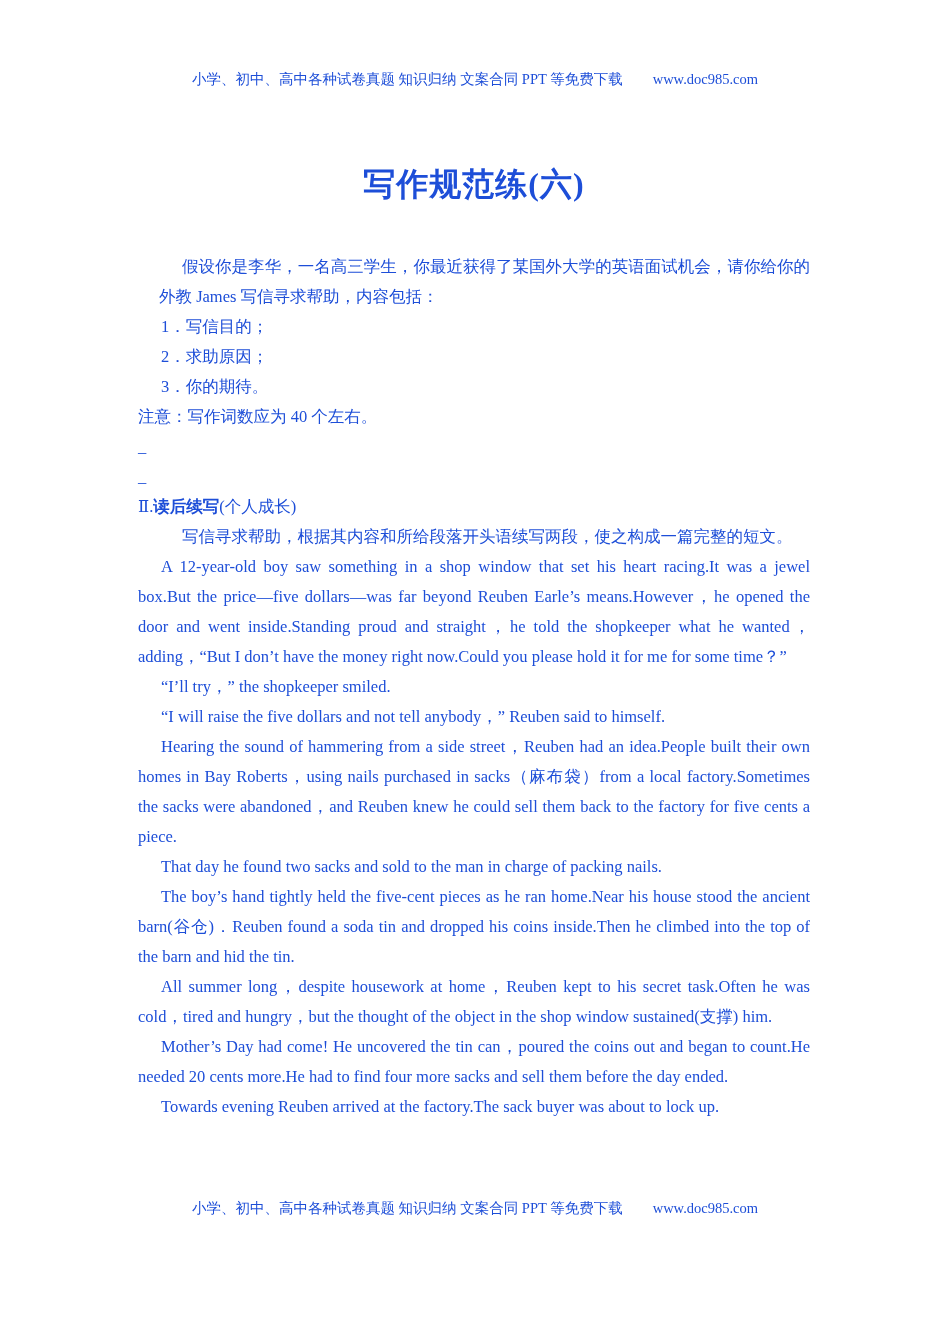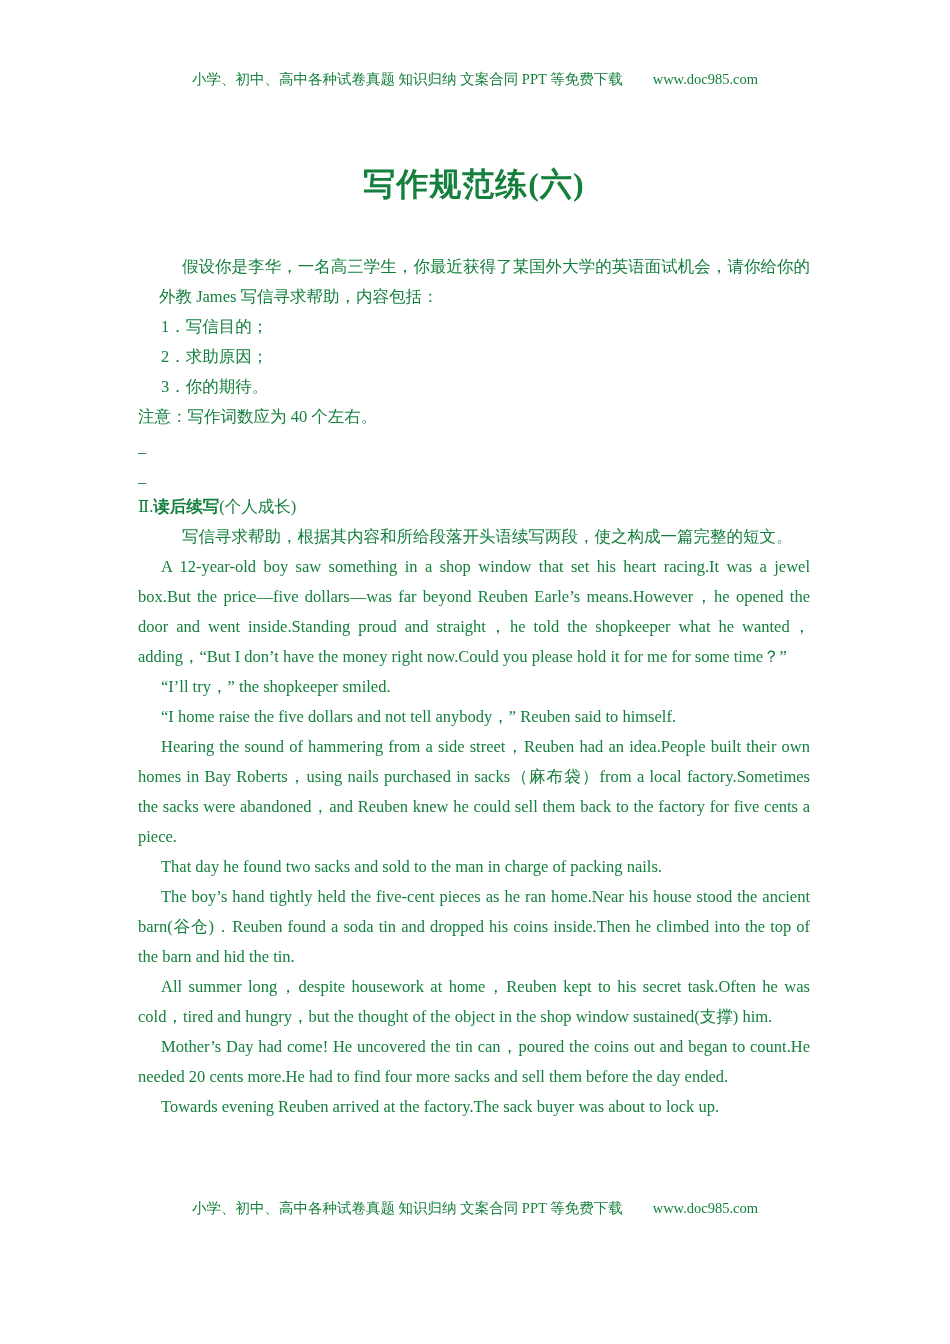--- a/index.html
+++ b/index.html
@@ -1,21 +1,21 @@
 <!DOCTYPE html>
 <html><head>
 <meta charset="utf-8">
 <style>
   html, body { margin: 0; padding: 0; background: #ffffff; }
   .page {
     position: relative;
     width: 950px;
     height: 1344px;
     background: #ffffff;
-    color: #15803d;
+    color: #1d4ed8;
     font-family: "Liberation Serif", "DejaVu Serif", serif;
     overflow: hidden;
   }
   .running-line {
     position: absolute;
     left: 0;
     width: 100%;
     text-align: center;
     font-size: 14.5px;
     line-height: 18px;
@@ -75,21 +75,21 @@
     <div class="blank-line">_</div>
     <div class="blank-line">_</div>
 
     <p class="sec-heading"><span>Ⅱ.</span><span class="bold">读后续写</span><span>(个人成长)</span></p>
 
     <p class="indent">写信寻求帮助，根据其内容和所给段落开头语续写两段，使之构成一篇完整的短文。</p>
 
     <div class="passage">
       <p>A 12-year-old boy saw something in a shop window that set his heart racing.It was a jewel box.But the price—five dollars—was far beyond Reuben Earle’s means.However，he opened the door and went inside.Standing proud and straight，he told the shopkeeper what he wanted，adding，“But I don’t have the money right now.Could you please hold it for me for some time？”</p>
       <p>“I’ll try，” the shopkeeper smiled.</p>
-      <p>“I home raise the five dollars and not tell anybody，” Reuben said to himself.</p>
+      <p>“I will raise the five dollars and not tell anybody，” Reuben said to himself.</p>
       <p>Hearing the sound of hammering from a side street，Reuben had an idea.People built their own homes in Bay Roberts，using nails purchased in sacks（麻布袋）from a local factory.Sometimes the sacks were abandoned，and Reuben knew he could sell them back to the factory for five cents a piece.</p>
       <p>That day he found two sacks and sold to the man in charge of packing nails.</p>
       <p>The boy’s hand tightly held the five-cent pieces as he ran home.Near his house stood the ancient barn(谷仓)．Reuben found a soda tin and dropped his coins inside.Then he climbed into the top of the barn and hid the tin.</p>
       <p>All summer long，despite housework at home，Reuben kept to his secret task.Often he was cold，tired and hungry，but the thought of the object in the shop window sustained(支撑) him.</p>
       <p>Mother’s Day had come! He uncovered the tin can，poured the coins out and began to count.He needed 20 cents more.He had to find four more sacks and sell them before the day ended.</p>
       <p>Towards evening Reuben arrived at the factory.The sack buyer was about to lock up.</p>
     </div>
 
   </div>
 

